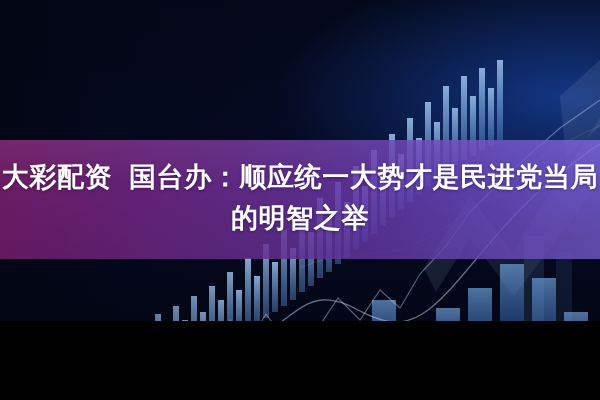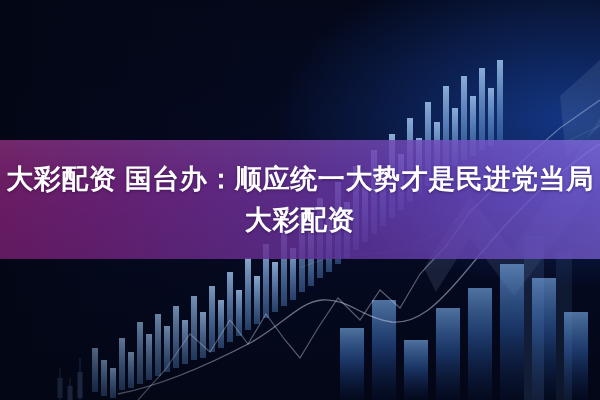--- a/index.html
+++ b/index.html
@@ -1,20 +1,20 @@
 <!DOCTYPE html>
 <html><head>
 <meta charset="utf-8">
 <style>
   html,body{margin:0;padding:0;background:#000;}
   #stage{
     position:relative;
-    width:600px;height:400px;
+    width:600px;height:321px;
     overflow:hidden;
-    font-family:Liberation Sans, sans-serif;
+    font-family:Liberation Mono, monospace;
     background:#050a22;
   }
   
   .bg-base{
     position:absolute;inset:0;
     background:
       radial-gradient(120% 95% at 78% 42%, #16459f 0%, #0e3080 26%, #0a1f5e 50%, #061236 72%, #040a22 100%),
       linear-gradient(160deg,#050b26 0%,#071churches 1%,#061martin 2%);
     background-color:#050a22;
   }
@@ -232,16 +232,16 @@
   </svg>
 
   <div class="bg-vign"></div>
 
   <div class="band">
     <div class="band-sheen"></div>
   </div>
 
   <div class="title-wrap">
     <div class="title-line">大彩配资 国台办：顺应统一大势才是民进党当局</div>
-    <div class="title-line">大彩配资</div>
+    <div class="title-line">的明智之举</div>
   </div>
 
 </div>
 
 </body></html>

